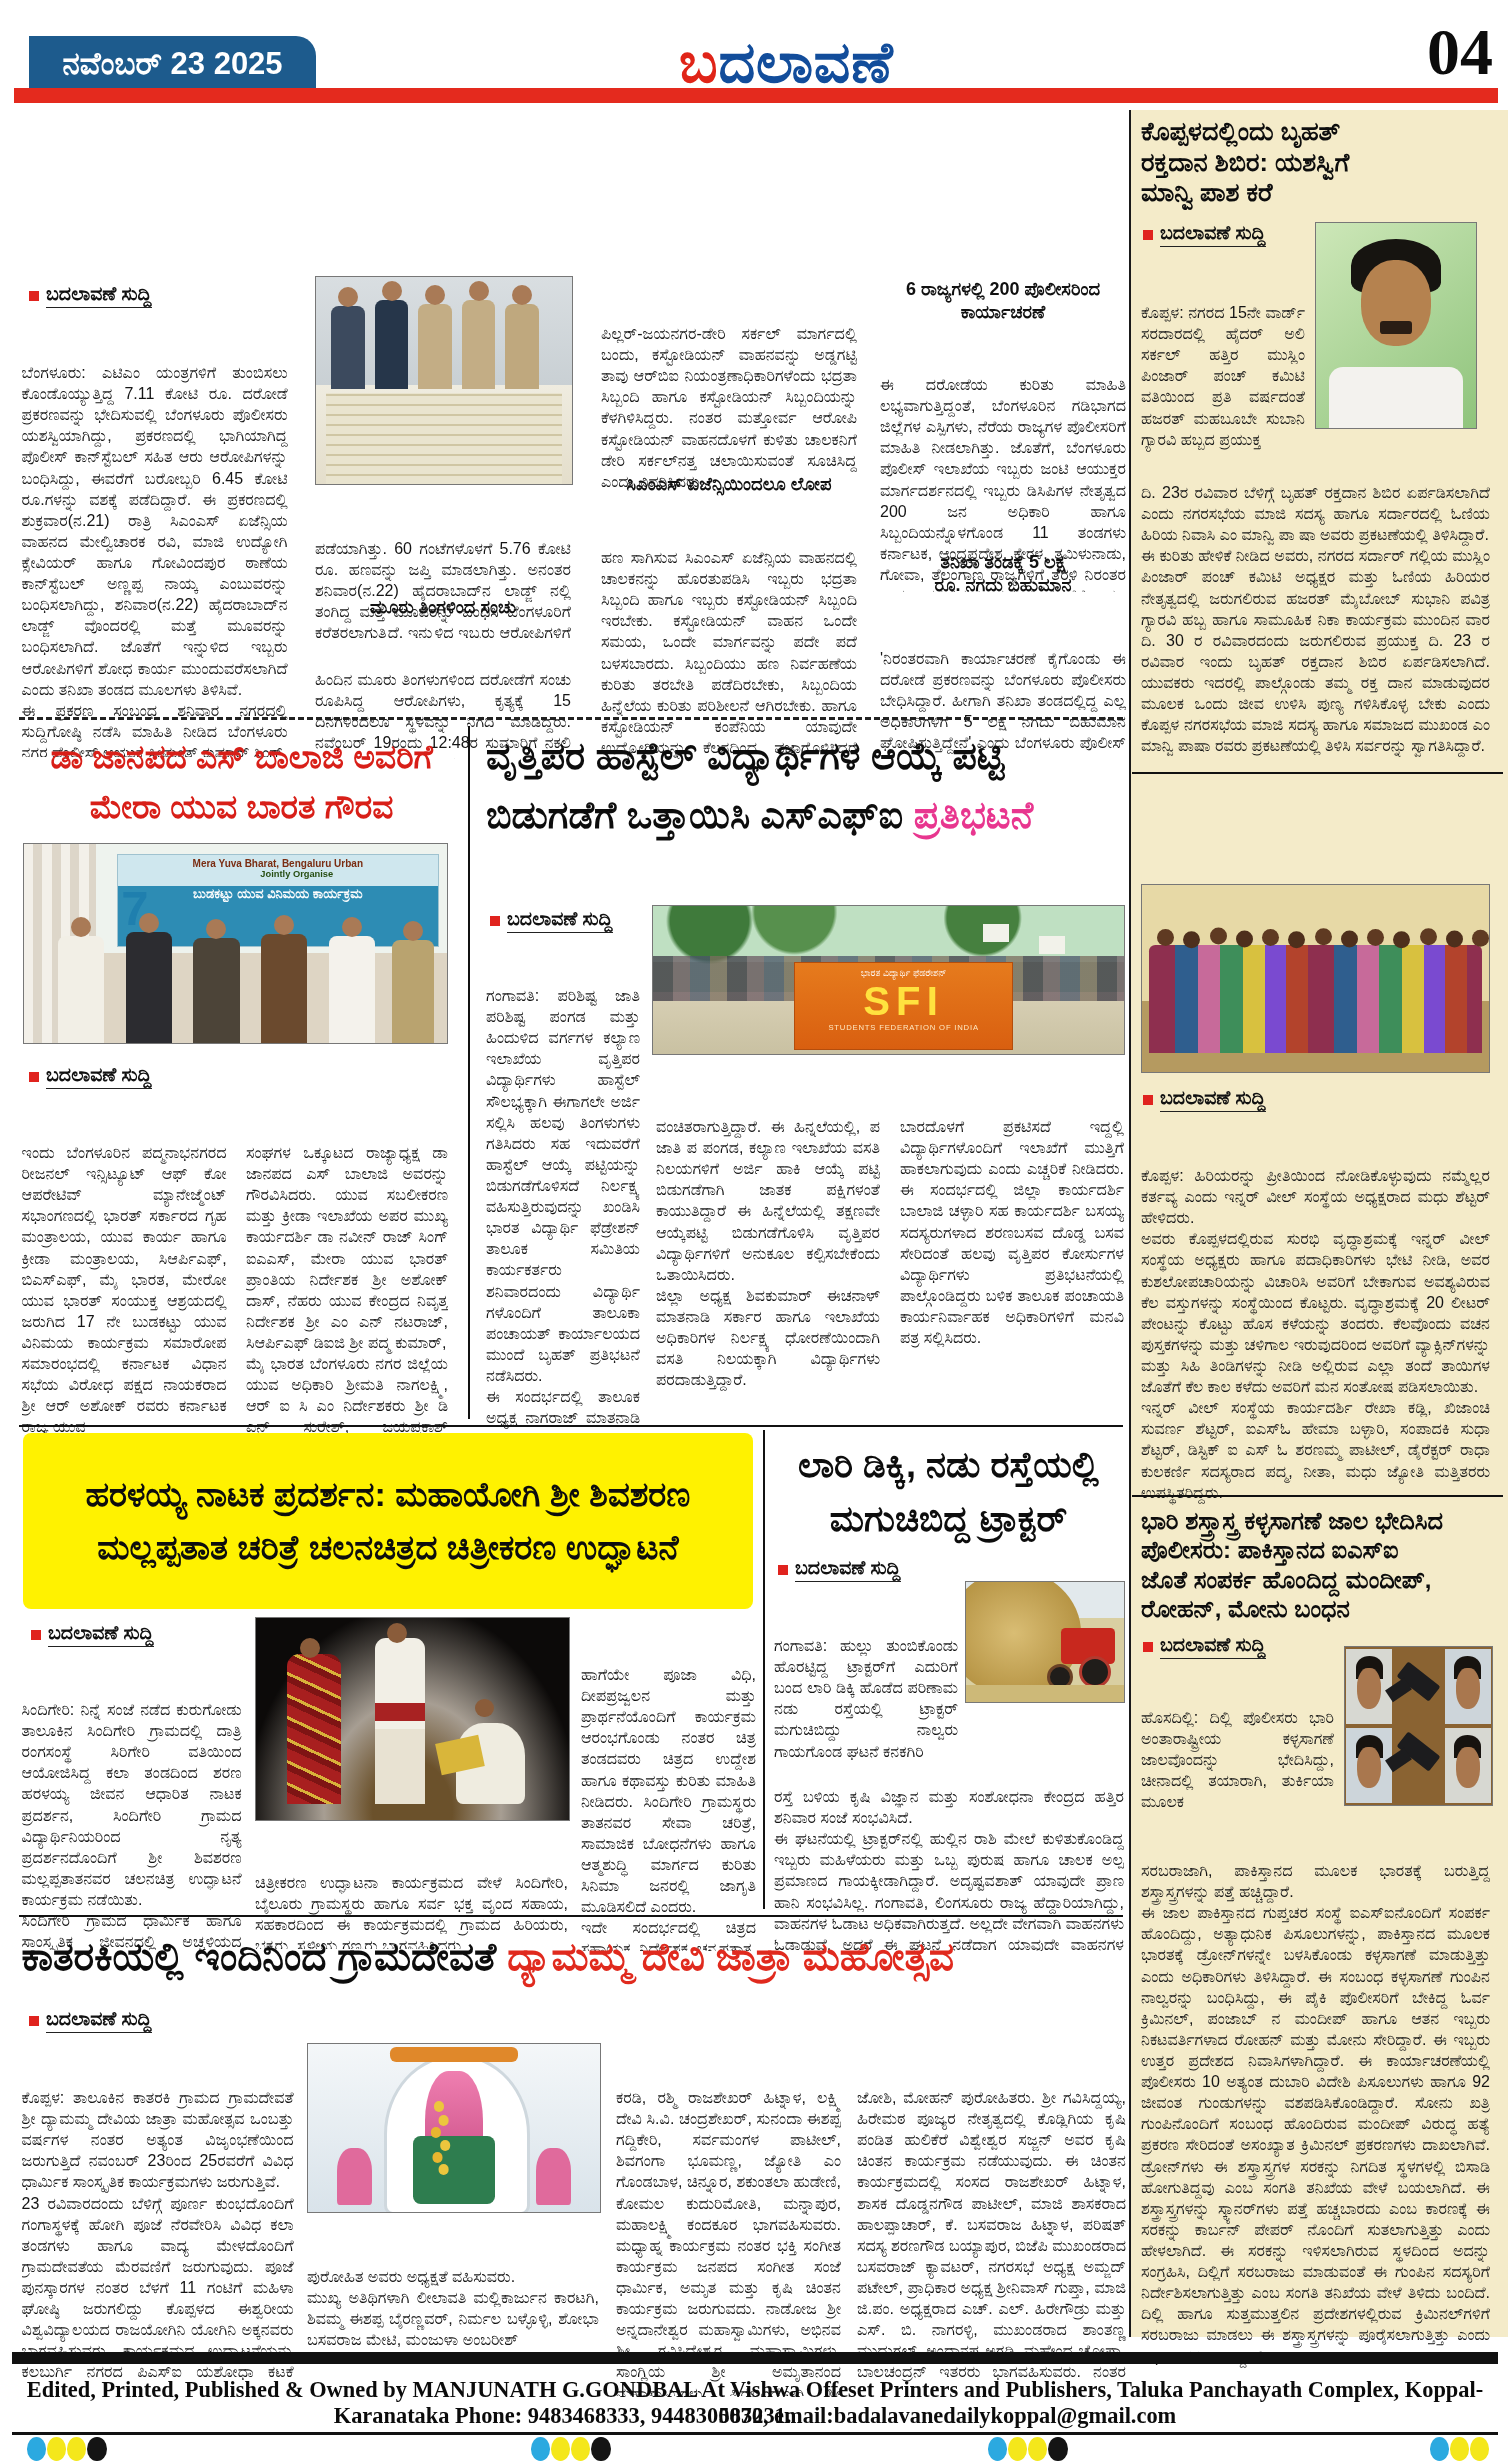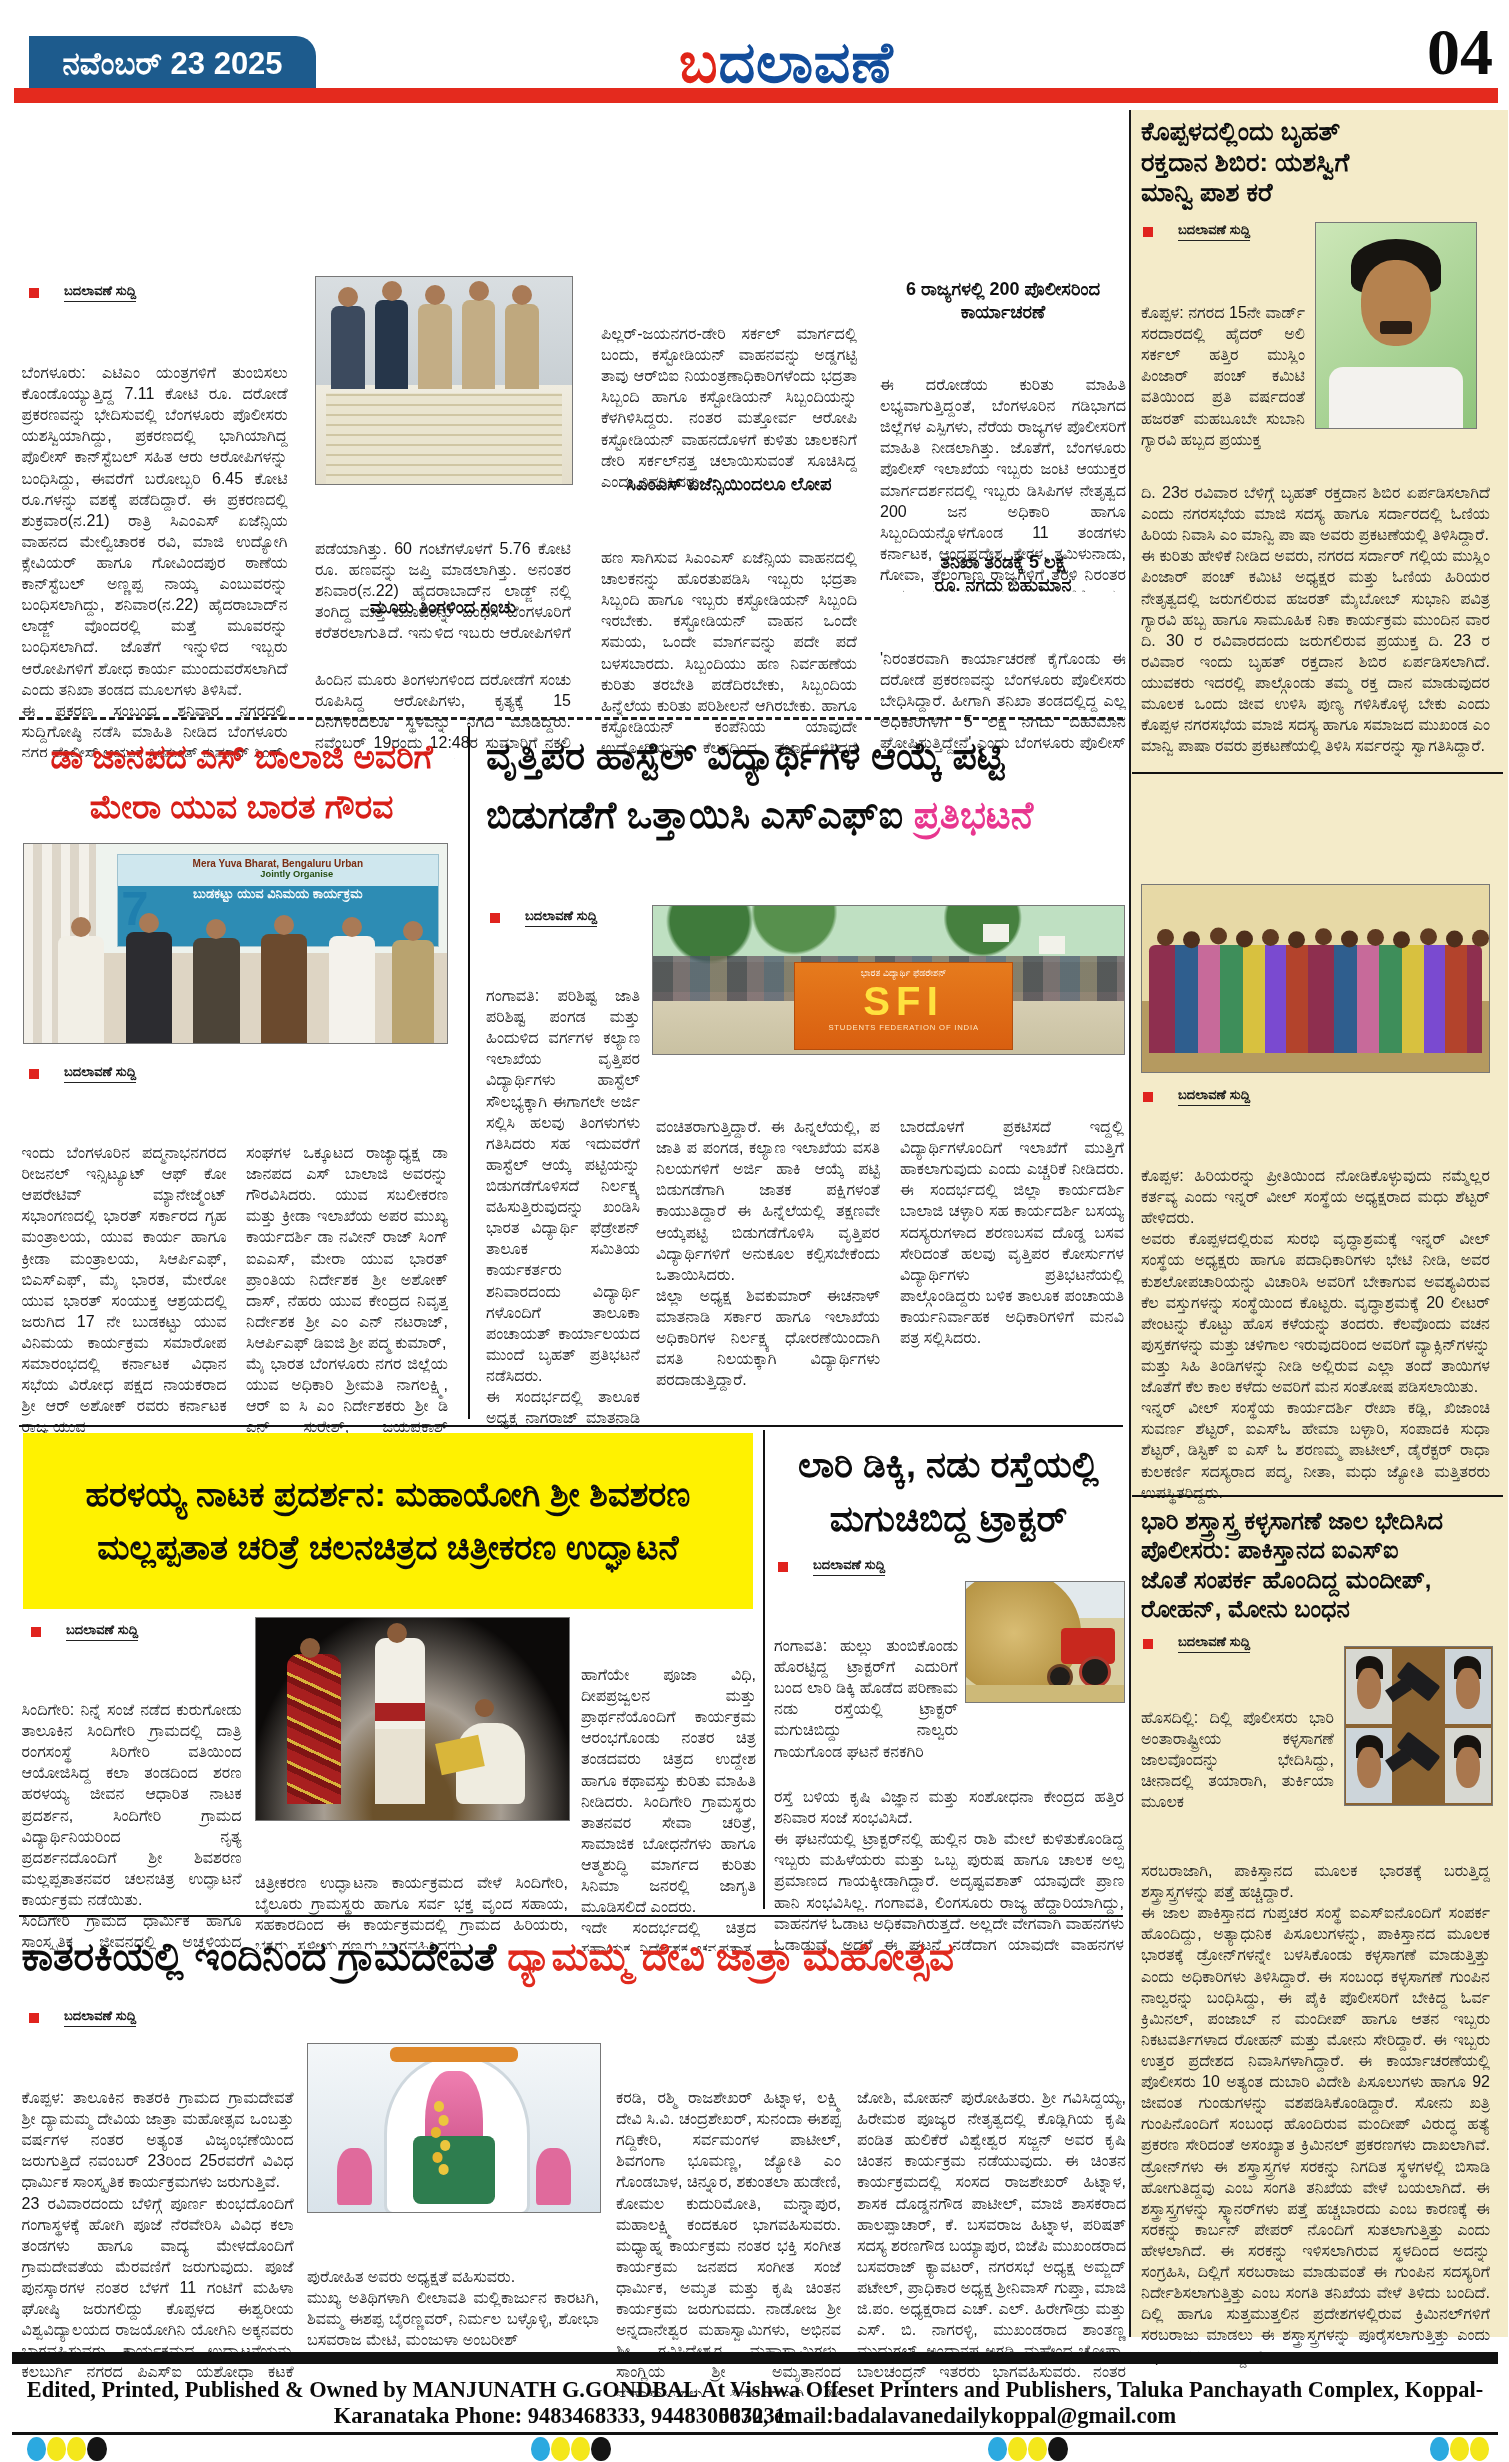--- a/index.html
+++ b/index.html
@@ -10,21 +10,21 @@
   .date-box{background:#1d5b8d;border-radius:0 20px 0 0;color:#fff;font-weight:bold;
             font-size:31px;display:flex;align-items:center;justify-content:center;
             box-shadow:0 0 0 2.3px #fff, 0 0 0 3.9px transparent;}
   .masthead{font-size:57px;font-weight:800;letter-spacing:0.8px;white-space:nowrap;}
   .masthead .m1{color:#e02418;}
   .masthead .m2{color:#124d9b;}
   .page-num{font-family:"Liberation Serif",serif;font-size:66px;font-weight:bold;color:#0c0c0c;}
   .red-bar{background:#e42a1e;}
   
   .headline{font-weight:800;color:#0d0d0d;}
-  .byline{display:flex;align-items:center;gap:25px;font-weight:bold;font-size:13px;text-align:center;}
+  .byline{display:flex;align-items:center;gap:7px;font-weight:bold;font-size:19px;text-align:center;}
   .byline .sq{width:10px;height:10px;background:#e0231e;display:inline-block;flex:0 0 auto;}
   .byline .bt{border-bottom:1.5px solid #222;padding-bottom:2.3px;}
   .body-txt{font-size:16px;line-height:1.32;text-align:justify;white-space:pre-line;
             overflow:hidden;color:#151515;margin-top:47px;}
   .subhead{font-weight:800;font-size:18px;text-align:center;line-height:1.25;}
   .rule{background:#111;}
   .dashsep{border-top:3.9px dashed #222;}
   .vrule{background:#111;width:2.3px;}
   
   .sidebar{background:#f4ebc9;border-left:2.3px solid #1a1a1a;}
@@ -276,21 +276,21 @@
     </div>
   </div>
   <div class="abs body-txt" style="left:486px;top:938px;width:154px;height:481px;">ಗಂಗಾವತಿ: ಪರಿಶಿಷ್ಟ ಜಾತಿ ಪರಿಶಿಷ್ಟ ಪಂಗಡ ಮತ್ತು ಹಿಂದುಳಿದ ವರ್ಗಗಳ ಕಲ್ಯಾಣ ಇಲಾಖೆಯ ವೃತ್ತಿಪರ ವಿದ್ಯಾರ್ಥಿಗಳು ಹಾಸ್ಟೆಲ್ ಸೌಲಭ್ಯಕ್ಕಾಗಿ ಈಗಾಗಲೇ ಅರ್ಜಿ ಸಲ್ಲಿಸಿ ಹಲವು ತಿಂಗಳುಗಳು ಗತಿಸಿದರು ಸಹ ಇದುವರೆಗೆ ಹಾಸ್ಟೆಲ್ ಆಯ್ಕೆ ಪಟ್ಟಿಯನ್ನು ಬಿಡುಗಡೆಗೊಳಿಸದೆ ನಿರ್ಲಕ್ಷ್ಯ ವಹಿಸುತ್ತಿರುವುದನ್ನು ಖಂಡಿಸಿ ಭಾರತ ವಿದ್ಯಾರ್ಥಿ ಫೆಡ್ರೇಶನ್ ತಾಲೂಕ ಸಮಿತಿಯ ಕಾರ್ಯಕರ್ತರು ಶನಿವಾರದಂದು ವಿದ್ಯಾರ್ಥಿ ಗಳೊಂದಿಗೆ ತಾಲೂಕಾ ಪಂಚಾಯತ್ ಕಾರ್ಯಾಲಯದ ಮುಂದೆ ಬೃಹತ್ ಪ್ರತಿಭಟನೆ ನಡೆಸಿದರು.
     ಈ ಸಂದರ್ಭದಲ್ಲಿ ತಾಲೂಕ ಅಧ್ಯಕ್ಷ ನಾಗರಾಜ್ ಮಾತನಾಡಿ ಗಂಗಾವತಿ ಸುತ್ತಮುತ್ತಲಿನ ಗ್ರಾಮಗಳಿಂದ ಅಪಾರ ಸಂಖ್ಯೆಯ ವಿದ್ಯಾರ್ಥಿಗಳು ವೃತ್ತಿಪರ ಶಿಕ್ಷಣಕ್ಕೆ ವ್ಯಾಸಂಗ ಮಾಡಲು ಆಗಮಿಸುತ್ತಿದ್ದು ಸಮರ್ಪಕ ಬಸ್ ವ್ಯವಸ್ಥೆ ಇಲ್ಲದೆ ಪಾಠ ಪ್ರವಚನಗಳಿಂದ</div>
   <div class="abs body-txt" style="left:656px;top:1069px;width:224px;height:350px;">ವಂಚಿತರಾಗುತ್ತಿದ್ದಾರೆ. ಈ ಹಿನ್ನಲೆಯಲ್ಲಿ, ಪ ಜಾತಿ ಪ ಪಂಗಡ, ಕಲ್ಯಾಣ ಇಲಾಖೆಯ ವಸತಿ ನಿಲಯಗಳಿಗೆ ಅರ್ಜಿ ಹಾಕಿ ಆಯ್ಕೆ ಪಟ್ಟಿ ಬಿಡುಗಡೆಗಾಗಿ ಜಾತಕ ಪಕ್ಷಿಗಳಂತೆ ಕಾಯುತಿದ್ದಾರೆ ಈ ಹಿನ್ನೆಲೆಯಲ್ಲಿ ತಕ್ಷಣವೇ ಆಯ್ಕೆಪಟ್ಟಿ ಬಿಡುಗಡೆಗೊಳಿಸಿ ವೃತ್ತಿಪರ ವಿದ್ಯಾರ್ಥಿಗಳಿಗೆ ಅನುಕೂಲ ಕಲ್ಪಿಸಬೇಕೆಂದು ಒತಾಯಿಸಿದರು.
     ಜಿಲ್ಲಾ ಅಧ್ಯಕ್ಷ ಶಿವಕುಮಾರ್ ಈಚನಾಳ್ ಮಾತನಾಡಿ ಸರ್ಕಾರ ಹಾಗೂ ಇಲಾಖೆಯ ಅಧಿಕಾರಿಗಳ ನಿರ್ಲಕ್ಷ್ಯ ಧೋರಣೆಯಿಂದಾಗಿ ವಸತಿ ನಿಲಯಕ್ಕಾಗಿ ವಿದ್ಯಾರ್ಥಿಗಳು ಪರದಾಡುತ್ತಿದ್ದಾರೆ.</div>
   <div class="abs body-txt" style="left:900px;top:1069px;width:224px;height:350px;">ಬಾರದೊಳಗೆ ಪ್ರಕಟಿಸದೆ ಇದ್ದಲ್ಲಿ ವಿದ್ಯಾರ್ಥಿಗಳೊಂದಿಗೆ ಇಲಾಖೆಗೆ ಮುತ್ತಿಗೆ ಹಾಕಲಾಗುವುದು ಎಂದು ಎಚ್ಚರಿಕೆ ನೀಡಿದರು. ಈ ಸಂದರ್ಭದಲ್ಲಿ ಜಿಲ್ಲಾ ಕಾರ್ಯದರ್ಶಿ ಬಾಲಾಜಿ ಚಳ್ಳಾರಿ ಸಹ ಕಾರ್ಯದರ್ಶಿ ಬಸಯ್ಯ ಸದಸ್ಯರುಗಳಾದ ಶರಣಬಸವ ದೊಡ್ಡ ಬಸವ ಸೇರಿದಂತೆ ಹಲವು ವೃತ್ತಿಪರ ಕೋರ್ಸುಗಳ ವಿದ್ಯಾರ್ಥಿಗಳು ಪ್ರತಿಭಟನೆಯಲ್ಲಿ ಪಾಲ್ಗೊಂಡಿದ್ದರು ಬಳಿಕ ತಾಲೂಕ ಪಂಚಾಯತಿ ಕಾರ್ಯನಿರ್ವಾಹಕ ಅಧಿಕಾರಿಗಳಿಗೆ ಮನವಿ ಪತ್ರ ಸಲ್ಲಿಸಿದರು.</div>
 
   <div class="abs rule" style="left:19.3px;top:1425px;width:1104px;height:2.3px;"></div>
 
-  <div class="abs" style="left:23px;top:1433px;width:730px;height:176px;background:#fff200;display:flex;align-items:center;justify-content:center;">
+  <div class="abs" style="left:23px;top:1433px;width:730px;height:176px;background:#fff200;display:flex;align-items:center;justify-content:center;border-radius:8px;">
     <div class="headline" style="font-size:34px;line-height:1.55;text-align:center;white-space:pre-line;">ಹರಳಯ್ಯ ನಾಟಕ ಪ್ರದರ್ಶನ: ಮಹಾಯೋಗಿ ಶ್ರೀ ಶಿವಶರಣ
 ಮಲ್ಲಪ್ಪತಾತ ಚರಿತ್ರೆ ಚಲನಚಿತ್ರದ ಚಿತ್ರೀಕರಣ ಉದ್ಘಾಟನೆ</div>
   </div>
   <div class="abs byline" style="left:31px;top:1622px;">
     <span class="sq"></span>
     <span class="bt">ಬದಲಾವಣೆ ಸುದ್ದಿ</span>
   </div>
   <div class="abs body-txt" style="left:21.6px;top:1652px;width:220px;height:251px;">ಸಿಂದಿಗೇರಿ: ನಿನ್ನೆ ಸಂಜೆ ನಡೆದ ಕುರುಗೋಡು ತಾಲೂಕಿನ ಸಿಂದಿಗೇರಿ ಗ್ರಾಮದಲ್ಲಿ ದಾತ್ರಿ ರಂಗಸಂಸ್ಥೆ ಸಿರಿಗೇರಿ ವತಿಯಿಂದ ಆಯೋಜಿಸಿದ್ದ ಕಲಾ ತಂಡದಿಂದ ಶರಣ ಹರಳಯ್ಯ ಜೀವನ ಆಧಾರಿತ ನಾಟಕ ಪ್ರದರ್ಶನ, ಸಿಂದಿಗೇರಿ ಗ್ರಾಮದ ವಿದ್ಯಾರ್ಥಿನಿಯರಿಂದ ನೃತ್ಯ ಪ್ರದರ್ಶನದೊಂದಿಗೆ ಶ್ರೀ ಶಿವಶರಣ ಮಲ್ಲಪ್ಪತಾತನವರ ಚಲನಚಿತ್ರ ಉದ್ಘಾಟನೆ ಕಾರ್ಯಕ್ರಮ ನಡೆಯಿತು.
     ಸಿಂದಿಗೇರಿ ಗ್ರಾಮದ ಧಾರ್ಮಿಕ ಹಾಗೂ ಸಾಂಸ್ಕೃತಿಕ ಜೀವನದಲ್ಲಿ ಅಚ್ಚಳಿಯದ ಗುರುತು ಬರೆದಿದ್ದ, ಗುಳ್ಳಿ ಶ್ರೀ ಶಿವಶರಣ ಗಾದಿಲಿಂಗಪ್ಪ ತಾತ ನವರ ಪರಮ ಶಿಷ್ಯರಾದ ಮಹಾಯೋಗಿ ಶ್ರೀ ಶಿವಶರಣ ಮಲ್ಲಪ್ಪತಾತನವರ ಮಹಿಮೆಯನ್ನು ಚಿತ್ರಿಸುವ ಚರಿತ್ರೆ ಸಿಂದಿಗೇರಿ, ಬೈಲೂರು ಎಂಬ ಚಲನಚಿತ್ರದ</div>
   <div class="ph ph-drama" style="left:255px;top:1617px;width:313px;height:202px;">

